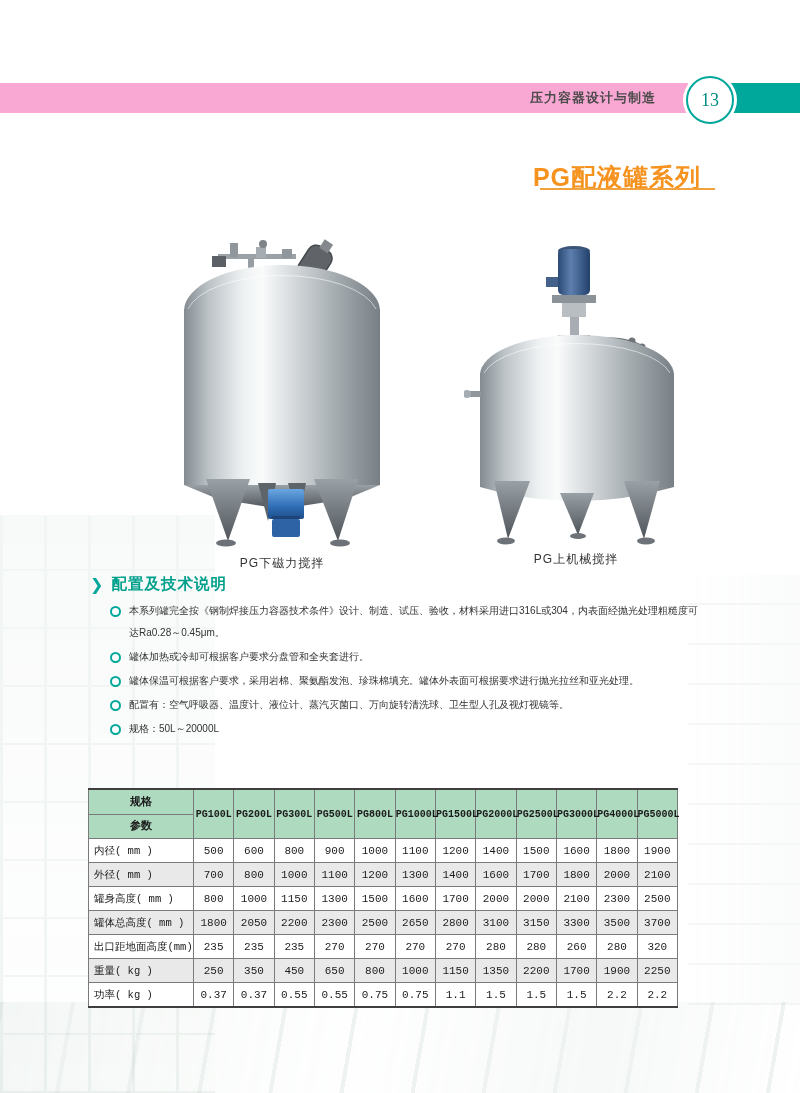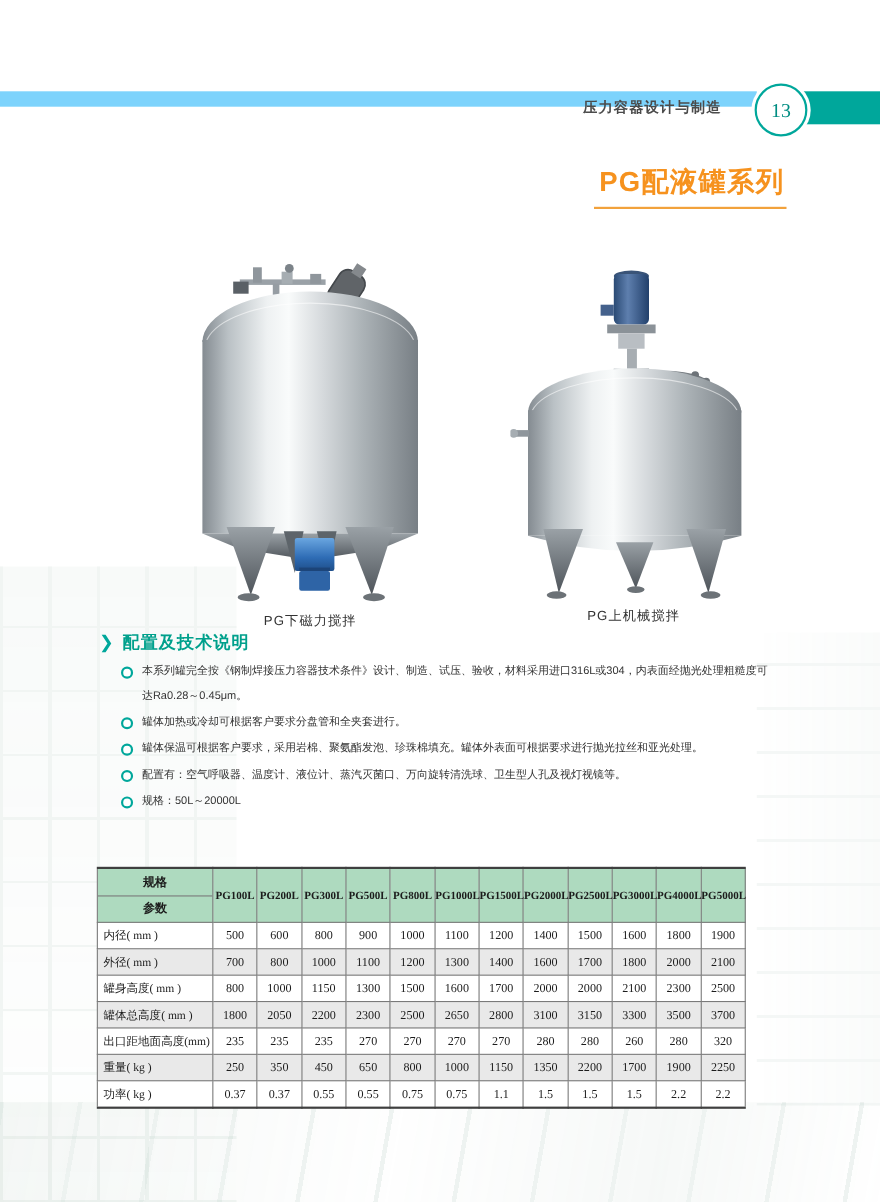--- a/index.html
+++ b/index.html
@@ -16,32 +16,32 @@
   .bgB{position:absolute;left:0;top:1002px;width:800px;height:91px;opacity:.14;
     background:
       repeating-linear-gradient(100deg,#8aa899 0 4px,transparent 4px 70px),
       linear-gradient(100deg,rgba(138,168,153,.6) 0%,rgba(138,168,153,.05) 45%,rgba(138,168,153,.5) 75%,rgba(138,168,153,.02) 100%);}
   .bgC{position:absolute;left:688px;top:575px;width:112px;height:430px;opacity:.08;
     background:
       repeating-linear-gradient(0deg,#7fa492 0 2px,transparent 2px 40px),
       linear-gradient(270deg,rgba(127,164,146,.5),rgba(127,164,146,.02));}
 
   
-  .bar-gray{position:absolute;left:0;top:83px;width:688px;height:14px;background:#7dd3fc;}
+  .bar-gray{position:absolute;left:0;top:83px;width:688px;height:30px;background:#f9a8d4;}
   .bar-gray .bar-title{position:absolute;right:32px;top:0;line-height:30px;
     font-size:13px;font-weight:bold;color:#4b4b4b;letter-spacing:1px;}
   .bar-teal{position:absolute;left:726px;top:83px;width:74px;height:30px;background:#00a79b;}
   .page-badge{position:absolute;left:686px;top:76px;width:44px;height:44px;border-radius:50%;
     background:#fff;border:2px solid #00a79b;box-shadow:0 0 0 3px #ffffff;z-index:3;
     text-align:center;}
   .page-badge span{display:block;line-height:44px;font-family:"Liberation Serif","DejaVu Serif",serif;
     font-size:18px;color:#008d82;}
 
   
-  .series-title{position:absolute;top:149px;right:87px;margin:0;
+  .series-title{position:absolute;top:149px;right:87px;margin:12px;
     font-size:25px;font-weight:bold;color:#f6921e;letter-spacing:1px;}
   .title-underline{position:absolute;left:540px;top:188px;width:175px;height:2px;background:#f2a23c;}
 
   
   .fig{position:absolute;text-align:center;margin:17px;}
   .fig-left{left:143px;top:210px;width:244px;}
   .fig-right{left:445px;top:226px;width:228px;}
   .fig figcaption{margin-top:2px;font-size:12px;color:#333;letter-spacing:1px;}
 
   
@@ -51,21 +51,21 @@
 
   
   .bullets{position:absolute;left:109px;top:600px;width:592px;margin:0;padding:0;list-style:none;}
   .bullets li{position:relative;padding-left:20px;margin-bottom:2px;
     font-size:10px;line-height:22px;color:#333;}
   .ring{position:absolute;left:1px;top:6px;width:7px;height:7px;border:2.5px solid #00a79b;border-radius:50%;background:#fff;}
 
   
   table.spec{position:absolute;left:88px;top:788px;width:590px;border-collapse:collapse;table-layout:fixed;
     border:1px solid #7a7a7a;border-top:2px solid #3f3f3f;border-bottom:2px solid #3f3f3f;
-    font-family:Liberation Serif, serif;}
+    font-family:Liberation Mono, monospace;}
   table.spec th,table.spec td{border:1px solid #7a7a7a;padding:0;}
   table.spec thead th{background:#aedabf;height:48px;font-size:10px;font-weight:bold;color:#1c1c1c;text-align:center;}
   th.corner{width:104px;padding:0;}
   .corner-top,.corner-bottom{height:23px;line-height:23px;font-size:11px;font-weight:bold;text-align:center;}
   .corner-top{border-bottom:1px solid #7a7a7a;}
   table.spec tbody td{height:23px;font-size:11px;color:#1c1c1c;text-align:center;background:#fff;}
   table.spec tbody td.rowlabel{font-size:10.5px;text-align:left;padding-left:5px;white-space:nowrap;}
   table.spec tbody tr:nth-child(even) td{background:#e9e9e9;}
 </style>
 </head>

